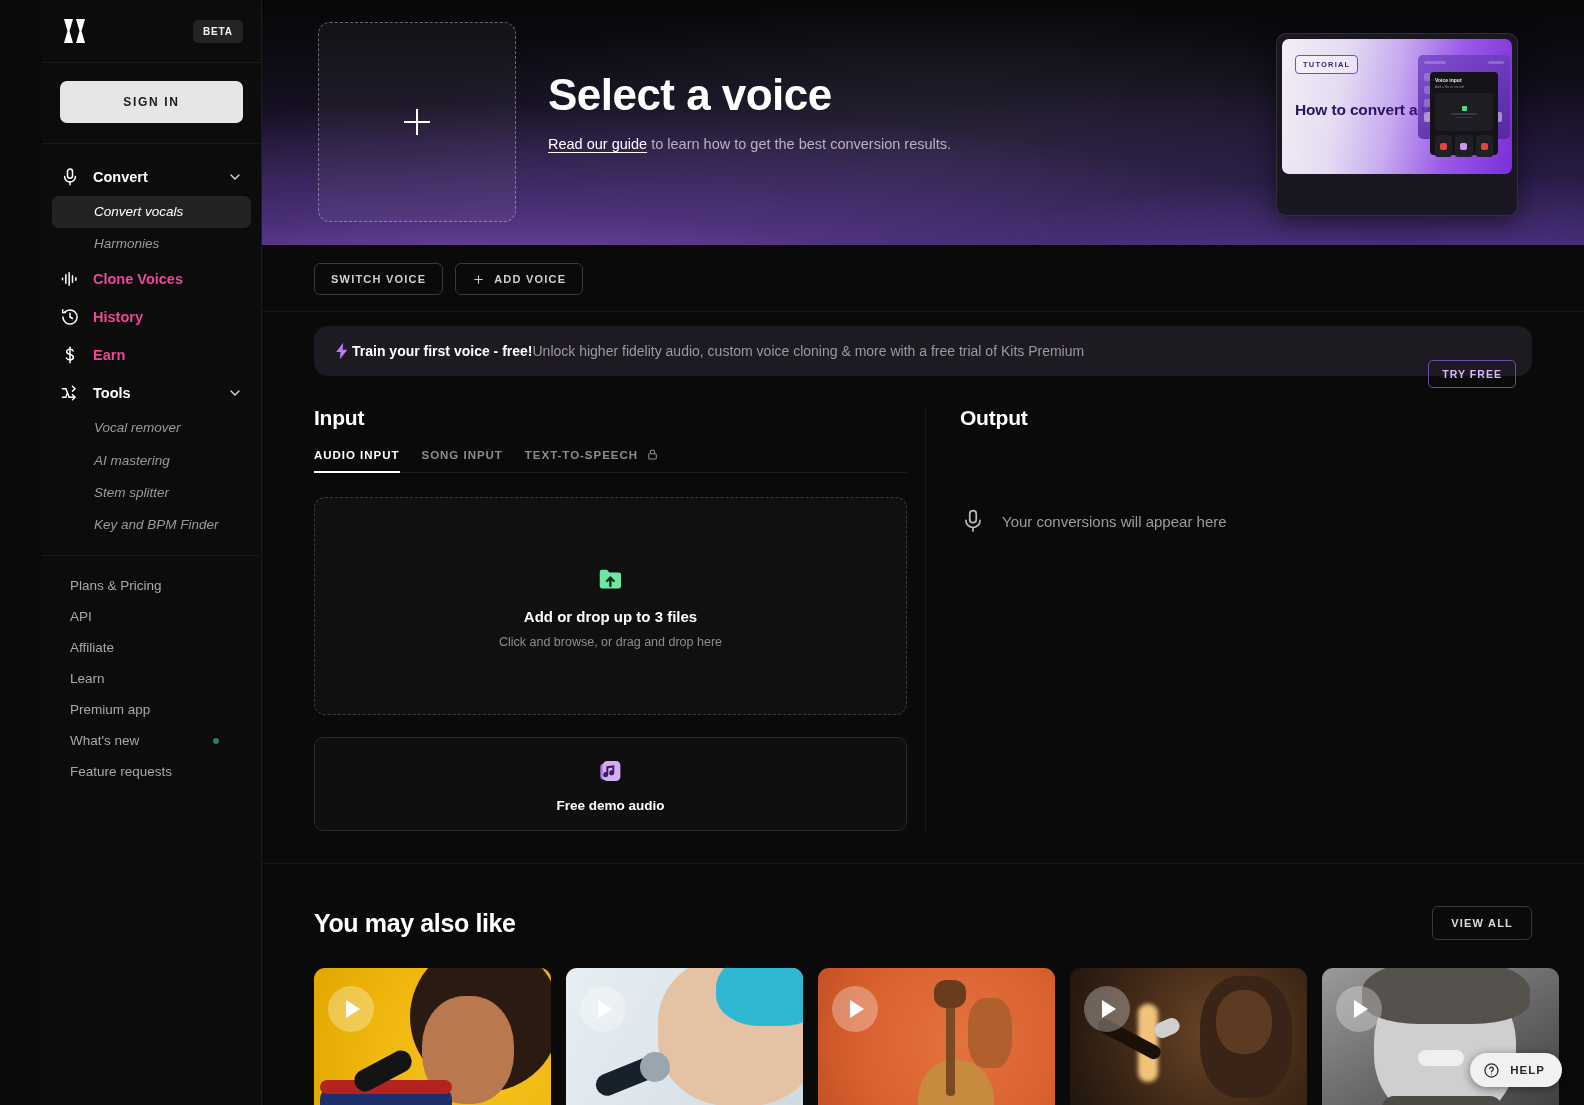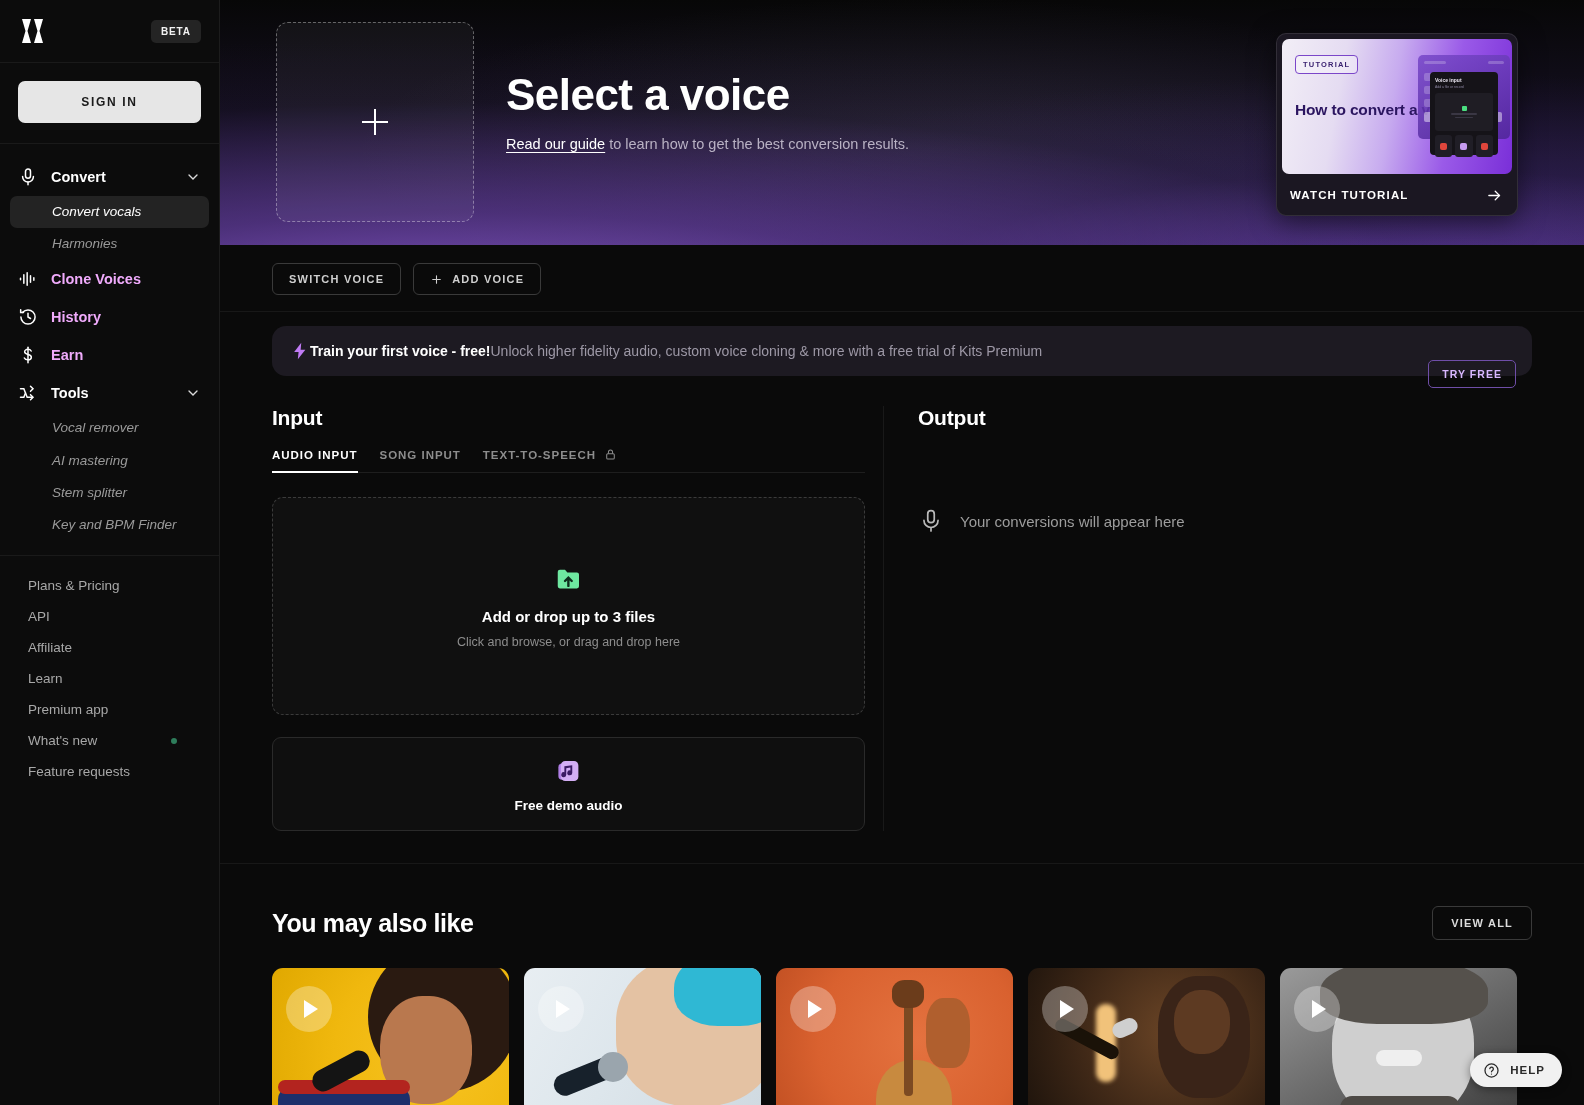--- a/index.html
+++ b/index.html
@@ -2,21 +2,21 @@
 <html><head>
 <meta charset="utf-8">
 <style>
   * { box-sizing: border-box; margin: 0; padding: 0; }
   html, body {
     width: 1584px; height: 1105px;
     background: #0a0a0a;
     font-family: "Liberation Sans", sans-serif;
     overflow: hidden;
   }
-  .app { display: flex; width: 1584px; height: 884px; position: relative; }
+  .app { display: flex; width: 1584px; height: 884px; position: relative; padding-left: 42px; }
 
   
   .sidebar {
     width: 220px; height: 1105px; flex: 0 0 220px;
     background: #0c0c0c;
     border-right: 1px solid #1c1c1c;
     display: flex; flex-direction: column;
     position: relative; z-index: 5;
   }
   .sb-top {
@@ -48,21 +48,21 @@
   .nav-ico { width: 20px; height: 20px; flex: 0 0 20px; display:block; }
   .nav-sub {
     display: block; padding: 8px 8px 8px 42px;
     font-size: 13.5px; color: #9a9a9a; border-radius: 7px;
     cursor: pointer; line-height: 1.2; font-style: italic;
   }
   .nav-sub.active { background: #232323; color: #ffffff; }
   .nav-item {
     display: flex; align-items: center; gap: 13px;
     padding: 9px 8px; border-radius: 7px; cursor: pointer;
-    color: #f0abfc; font-size: 14.5px; font-weight: 700; text-align: right;
+    color: #ec4899; font-size: 14.5px; font-weight: 700; text-align: right;
   }
   .sb-divider { height: 1px; background: #1a1a1a; margin: 14px 0 0; }
   .sb-links { padding: 14px 10px 0; }
   .sb-link {
     display: flex; align-items: center; padding: 8px 18px;
     font-size: 13.5px; color: #a8a8a8; cursor: pointer;
   }
   .green-dot {
     width: 6px; height: 6px; border-radius: 50%;
     background: #2e7d5b; margin-left: auto; margin-right: 14px;
@@ -406,27 +406,20 @@
                 </span>
               <span class="tmf-cell">
                   <i class="tmf-ico" style="background:#c79cf0;"></i>
                 </span>
               <span class="tmf-cell">
                   <i class="tmf-ico" style="background:#e0463c;"></i>
                 </span>
             </div>
           </div>
         </div>
-        <div class="tut-foot">
-          <span>WATCH TUTORIAL</span>
-          <svg width="17" height="17" viewBox="0 0 24 24" fill="none" stroke="#ffffff" stroke-width="1.8" stroke-linecap="round">
-              <path d="M4 12h15"></path>
-              <path d="M13 6l6 6-6 6"></path>
-            </svg>
-        </div>
       </div>
     </section>
 
     <div class="act-row">
       <button class="ghost-btn">SWITCH VOICE</button>
       <button class="ghost-btn">
         <svg width="13" height="13" viewBox="0 0 24 24" stroke="#cfcfcf" stroke-width="2" stroke-linecap="round">
             <path d="M12 5v14M5 12h14"></path>
           </svg>
         <span>ADD VOICE</span>

